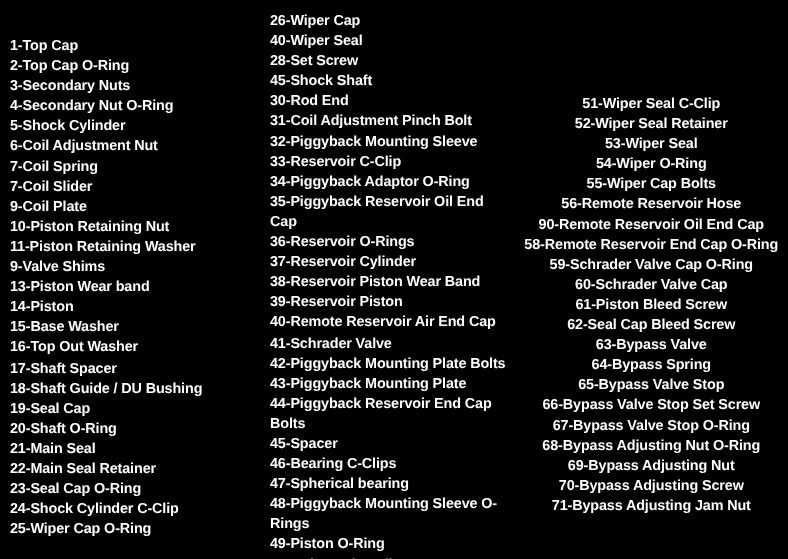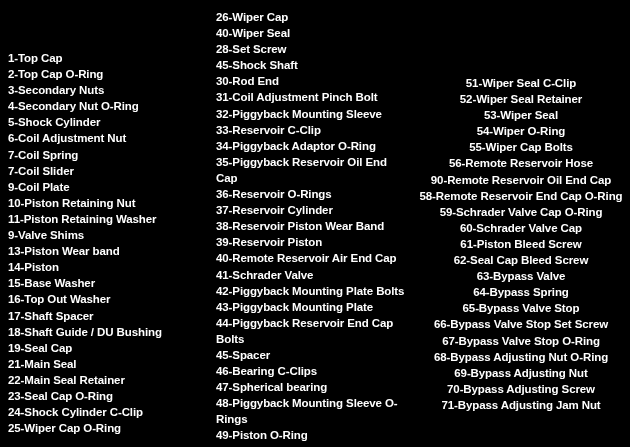--- a/index.html
+++ b/index.html
@@ -23,21 +23,21 @@
   .column {
     position: absolute;
     top: 0;
     font-size: 11.5px;
     line-height: 16.1px;
     font-weight: bold;
     letter-spacing: -0.1px;
   }
   .col-1 {
     left: 8px;
-    top: 50px;
+    top: 29px;
     width: 196px;
   }
   .col-2 {
     left: 216px;
     top: 9px;
     width: 194px;
   }
   .col-3 {
     left: 418px;
     top: 75px;
@@ -68,20 +68,21 @@
     <div class="entry">10-Piston Retaining Nut</div>
     <div class="entry">11-Piston Retaining Washer</div>
     <div class="entry">9-Valve Shims</div>
     <div class="entry">13-Piston Wear band</div>
     <div class="entry">14-Piston</div>
     <div class="entry">15-Base Washer</div>
     <div class="entry">16-Top Out Washer</div>
     <div class="entry">17-Shaft Spacer</div>
     <div class="entry">18-Shaft Guide / DU Bushing</div>
     <div class="entry">19-Seal Cap</div>
+    <div class="entry">20-Shaft O-Ring</div>
     <div class="entry">21-Main Seal</div>
     <div class="entry">22-Main Seal Retainer</div>
     <div class="entry">23-Seal Cap O-Ring</div>
     <div class="entry">24-Shock Cylinder C-Clip</div>
     <div class="entry">25-Wiper Cap O-Ring</div>
   </div>
 
   <div class="column col-2">
     <div class="entry">26-Wiper Cap</div>
     <div class="entry">40-Wiper Seal</div>

